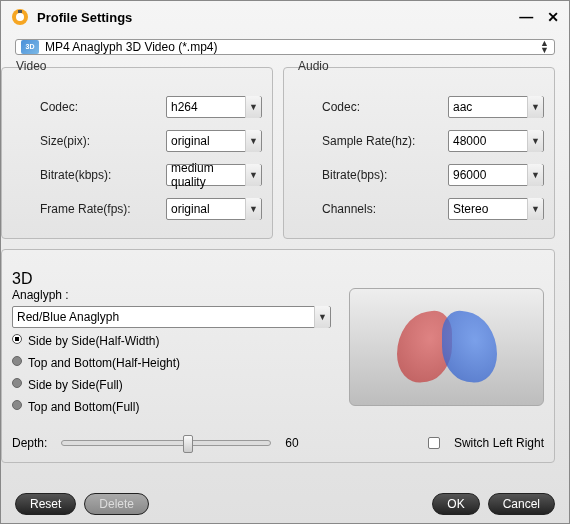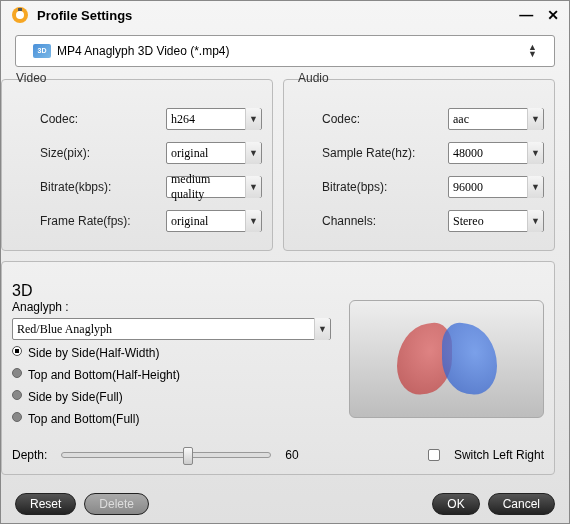--- a/index.html
+++ b/index.html
@@ -7,39 +7,39 @@
 
 .window { width: 570px; height: 524px; background: linear-gradient(#f5f5f5, #e0e0e0); border: 1px solid #888; display: flex; flex-direction: column; }
 
 .titlebar { height: 32px; display: flex; align-items: center; padding: 0 10px; gap: 8px; }
 .titlebar .app-icon { width: 18px; height: 18px; display: flex; align-items: center; justify-content: center; }
 .titlebar .title { font-weight: bold; font-size: 13px; flex: 1; }
 .titlebar .win-controls { display: flex; gap: 14px; }
 .titlebar .win-controls span { font-weight: bold; font-size: 14px; cursor: pointer; }
 
 .toprow { display: flex; align-items: center; gap: 10px; padding: 6px 14px; }
-.profile-select { flex: 1; display: flex; align-items: center; height: 32px; background: #fff; border: 1px solid #999; border-radius: 3px; padding: 0 17px; gap: 6px; }
+.profile-select { flex: 1; display: flex; align-items: center; height: 16px; background: #fff; border: 1px solid #999; border-radius: 3px; padding: 0 5px; gap: 6px; }
 .profile-select .p-icon { width: 18px; height: 14px; background: linear-gradient(135deg,#4a90d9,#7ab8e6); border-radius: 2px; position: relative; font-size: 7px; color: #fff; text-align: center; line-height: 14px; font-weight: bold; }
 .profile-select .p-text { flex: 1; font-size: 12px; }
 .profile-select .p-arrows { font-size: 9px; line-height: 7px; color: #333; cursor: pointer; }
 
 .btn-pill { height: 22px; padding: 0 14px; border-radius: 11px; background: linear-gradient(#555,#222); color: #fff; font-size: 12px; border: 1px solid #222; display: flex; align-items: center; cursor: pointer; }
 .btn-pill.disabled { background: linear-gradient(#aaa,#888); color: #ddd; }
 
 .body-area { padding: 6px 14px 10px 0; flex: 1; display: flex; flex-direction: column; gap: 10px; }
 
 .columns { display: flex; gap: 10px; }
 .group { flex: 1; border: 1px solid #bbb; border-radius: 4px; padding: 22px 10px 12px 10px; position: relative; background: linear-gradient(#f0f0f0,#e4e4e4); }
 .group .legend { position: absolute; top: -9px; left: 10px; background: transparent; padding: 0 4px; font-size: 12px; color: #333; }
 .group .legend::before { content: ''; position: absolute; left: 0; right: 0; top: 50%; height: 1px; z-index: -1; }
 
 .field-row { display: flex; align-items: center; height: 34px; gap: 8px; }
 .field-row .lbl { width: 118px; font-size: 12px; color: #222; margin-left: 28px; }
 .combo { flex: 1; height: 22px; background: #fff; border: 1px solid #888; border-radius: 2px; display: flex; align-items: center; padding: 0 4px; font-size: 12px; }
-.combo .ctext { flex: 1; font-family: Liberation Serif, serif; }
+.combo .ctext { flex: 1; }
 .combo .carrow { width: 16px; text-align: center; font-size: 9px; color: #333; border-left: 1px solid #ccc; cursor: pointer; background: linear-gradient(#f5f5f5,#ddd); margin: -1px -4px -1px 0; height: 22px; line-height: 22px; border-radius: 0 2px 2px 0; }
 
 .group3d { border: 1px solid #bbb; border-radius: 4px; padding: 20px 10px 12px 10px; position: relative; background: linear-gradient(#f0f0f0,#e4e4e4); }
 .g3d-body { display: flex; gap: 18px; }
 .g3d-left { flex: 1; }
 .anaglyph-label { font-size: 12px; margin-bottom: 4px; }
 .radio-row { display: flex; align-items: flex-start; gap: 6px; height: 22px; font-size: 12px; }
 .radio-dot { width: 10px; height: 10px; border-radius: 50%; border: 1px solid #666; background: #888; }
 .radio-dot.selected { background: radial-gradient(circle, #000 0 40%, #fff 45% 70%, #888 75%); border-color: #555; }
 

